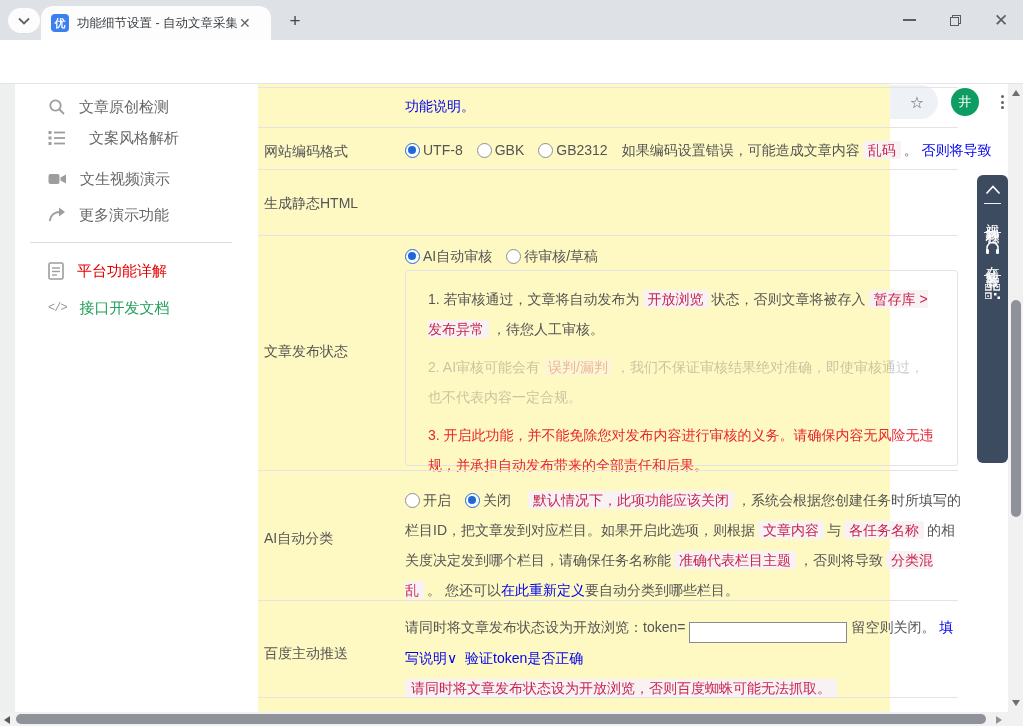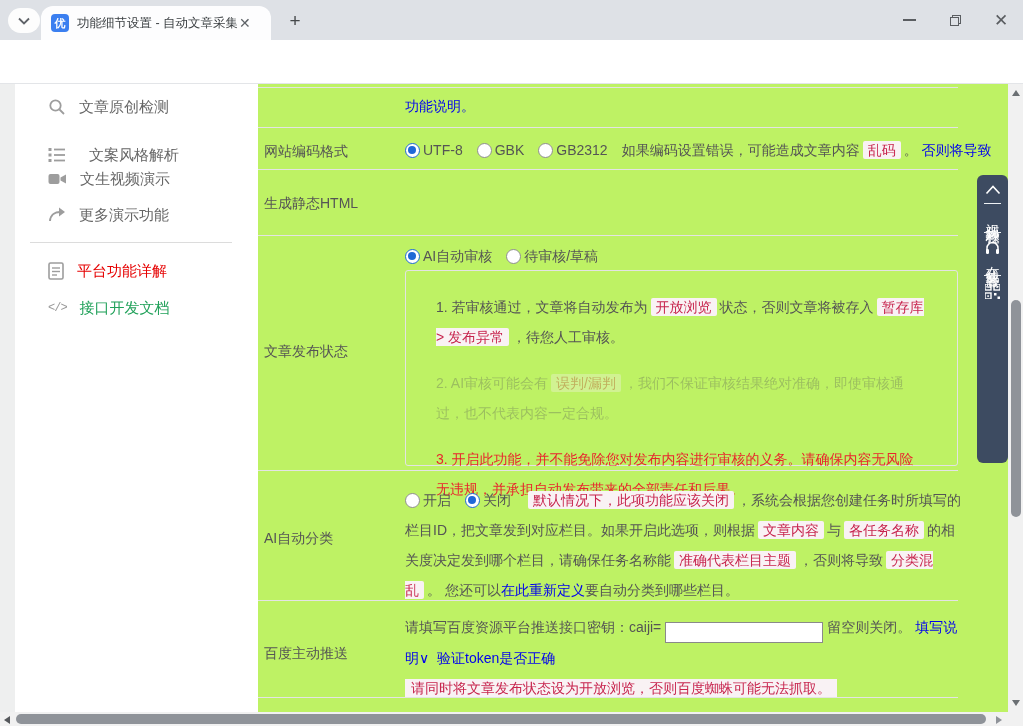--- a/index.html
+++ b/index.html
@@ -33,28 +33,28 @@
              display:flex; align-items:center; padding:0 14px; }
   .url { font-size:14px; color:#202124; margin-left:10px; flex:1; }
   .star { color:#5f6368; font-size:16px; }
   .avatar { position:absolute; left:951px; top:48px; width:28px; height:28px; border-radius:50%; background:#0d9d62;
             color:#fff; font-size:13px; display:flex; align-items:center; justify-content:center; }
   .menudots { position:absolute; left:995px; top:51px; width:14px; height:22px; display:flex; flex-direction:column;
               align-items:center; justify-content:center; gap:2.5px; }
   .menudots i { width:3px; height:3px; border-radius:50%; background:#5f6368; }
 
   
-  .page { position:absolute; left:0; top:84px; width:1023px; height:642px; background:#bef264; }
+  .page { position:absolute; left:0; top:84px; width:890px; height:642px; background:#fef9c3; }
   .gutter { position:absolute; left:0; top:0; width:15px; height:642px; background:#eeefef; }
 
   
   .sidebar { position:absolute; left:15px; top:0; width:243px; height:642px; background:#fff; }
   .snav { position:absolute; left:33px; height:22px; display:flex; align-items:center; gap:13px; color:#8b8b8b; font-size:15px; }
   .snav .slabel { color:#666; }
-  .s0 { top:12px; } .s1 { top:60px;gap:23px; } .s2 { top:84px;text-align:right; } .s3 { top:120px; }
+  .s0 { top:12px; } .s1 { top:43px;gap:23px; } .s2 { top:84px;text-align:right; } .s3 { top:120px; }
   .sdivider { position:absolute; left:15px; top:158px; width:202px; height:1px; background:#dcdcdc; }
   .s4 { top:176px; } .s5 { top:213px; }
   .s4 .slabel { color:#e60000; } .s5 .slabel { color:#21a15a; }
   .code-glyph { font-family:"Liberation Mono","DejaVu Sans Mono",monospace; font-size:12px; color:#9a9a9a; letter-spacing:-1px; }
 
   
   .content { position:absolute; left:258px; top:0; width:700px; height:642px; font-size:14px; color:#555; }
   .hr { position:absolute; left:0; width:700px; height:1px; background:#e4e4e4; }
   .rlabel { position:absolute; left:6px; font-size:14px; color:#555; }
   .rbody { position:absolute; left:147px; width:556px; line-height:30px; color:#555; }
@@ -63,21 +63,21 @@
   .redtext { color:#e8262d; }
 
   .radio { display:inline-block; width:15px; height:15px; border-radius:50%; border:1.6px solid #8f8f8f; background:#fff;
            vertical-align:-3px; margin-right:3px; }
   .radio.checked { border:1.6px solid #1f68d6; position:relative; }
   .radio.checked::after { content:""; position:absolute; left:2px; top:2px; width:8px; height:8px; border-radius:50%; background:#1f68d6; }
   .ropt { margin-right:14px; white-space:nowrap; }
 
   .noticebox { position:absolute; left:147px; top:186px; width:553px; height:196px; border:1px solid #e3e3e3; border-radius:3px;
                padding:5px 14px; line-height:30px; }
-  .noticebox p { margin:16px; }
+  .noticebox p { margin:8px; }
   .p-faded { opacity:0.32; }
   .p-gap { margin-top:7px !important; }
 
   .tokeninput { display:inline-block; width:158px; height:21px; border:1px solid #8a8a8a; background:#fff; vertical-align:-5px; margin:0 4px; }
   .warnline { color:#c7254e; background:#f9f2f4; padding:2px 6px;font-family:Liberation Serif, serif; }
 
   
   .band { position:absolute; left:0; top:253px; width:1008px; height:47px; background:rgba(255,255,255,0.78); z-index:8;
           display:flex; align-items:center; }
   .band .btxt { font-size:21px; font-weight:bold; color:#151515; margin-left:18px; white-space:nowrap; letter-spacing:0.5px; }
@@ -238,21 +238,21 @@
     <div class="hr" style="top:386px"></div>
 
     <div class="rlabel" style="top:446px">AI自动分类</div>
     <div class="rbody" style="top:393px;margin-top:8px;">
       <span class="ropt"><span class="radio"></span><span>开启</span></span><span class="ropt"><span class="radio checked"></span><span>关闭</span></span><span class="codehl">默认情况下，此项功能应该关闭</span><span>，系统会根据您创建任务时所填写的栏目ID，把文章发到对应栏目。如果开启此选项，则根据</span><span class="codehl">文章内容</span><span>与</span><span class="codehl">各任务名称</span><span>的相关度决定发到哪个栏目，请确保任务名称能</span><span class="codehl">准确代表栏目主题</span><span>，否则将导致</span><span class="codehl">分类混乱</span><span>。 您还可以</span><a class="bluelink">在此重新定义</a><span>要自动分类到哪些栏目。</span>
     </div>
     <div class="hr" style="top:516px"></div>
 
     <div class="rlabel" style="top:561px">百度主动推送</div>
     <div class="rbody" style="top:528px;">
-      <span>请填写百度资源平台推送接口密钥：caiji=</span><input class="tokeninput" type="text" value="" style=""><span>留空则关闭。</span> <a class="bluelink">填写说明∨</a>&nbsp;&nbsp;<a class="bluelink">验证token是否正确</a><br>
+      <span>请同时将文章发布状态设为开放浏览：token=</span><input class="tokeninput" type="text" value="" style=""><span>留空则关闭。</span> <a class="bluelink">填写说明∨</a>&nbsp;&nbsp;<a class="bluelink">验证token是否正确</a><br>
       <span class="warnline">请同时将文章发布状态设为开放浏览，否则百度蜘蛛可能无法抓取。</span>
     </div>
     <div class="hr" style="top:613px"></div>
   </main>
 
   <div class="widget">
     <svg width="16" height="10" viewBox="0 0 16 10">
         <polyline points="1.5,8.5 8,1.5 14.5,8.5" fill="none" stroke="#ffffff" stroke-width="1.6"></polyline>
       </svg>
     <div class="wdiv"></div>

